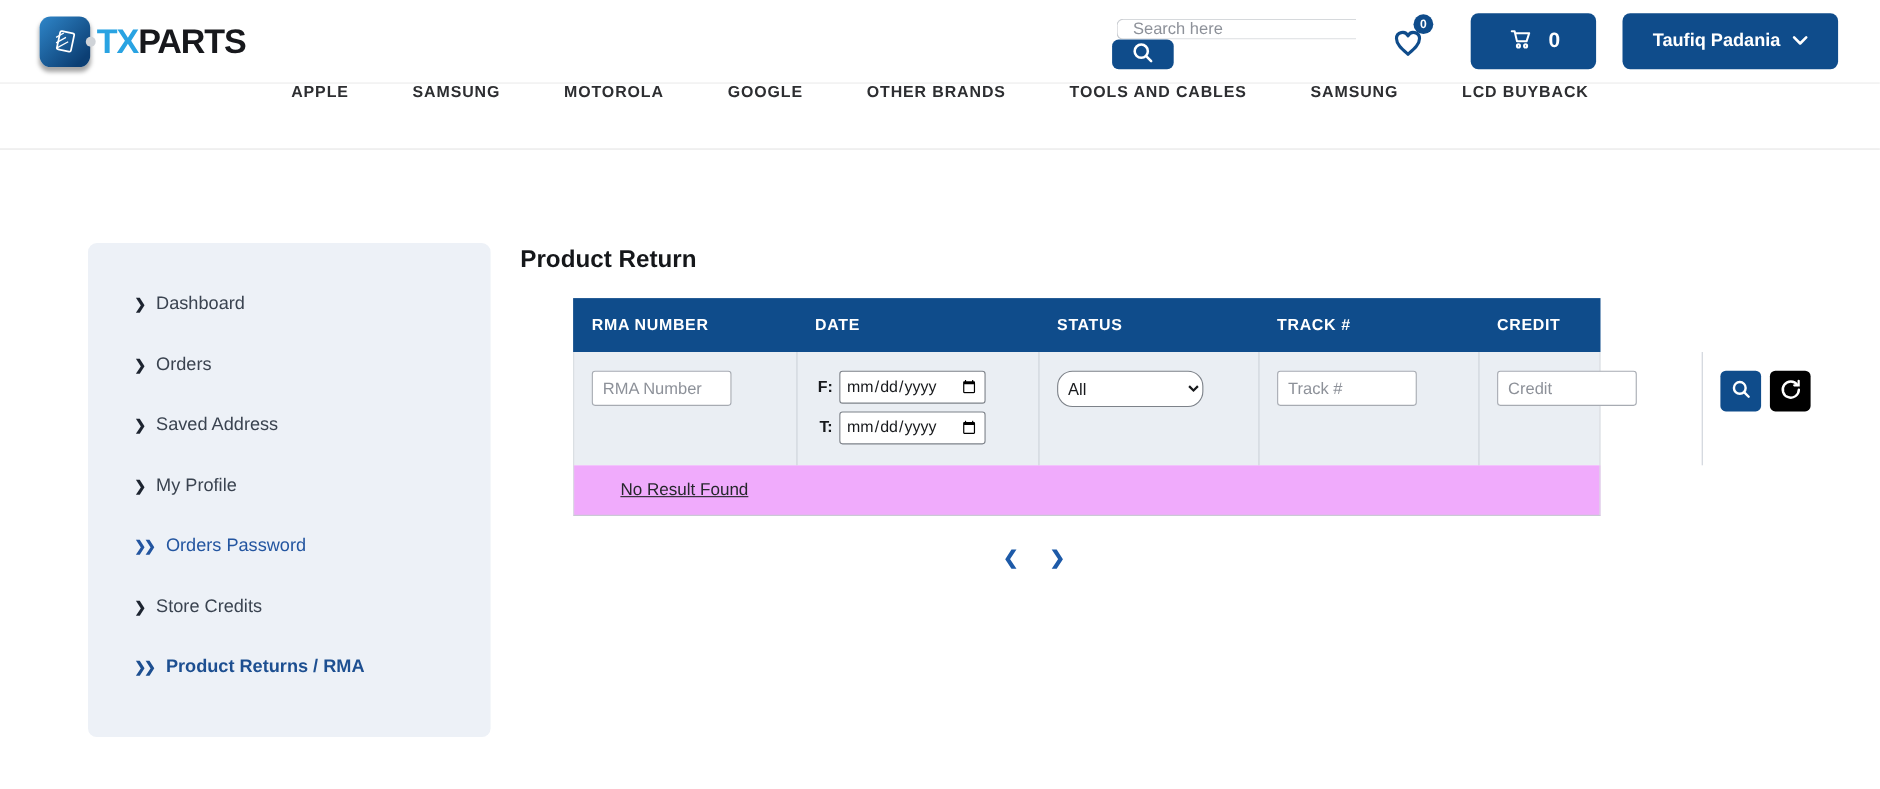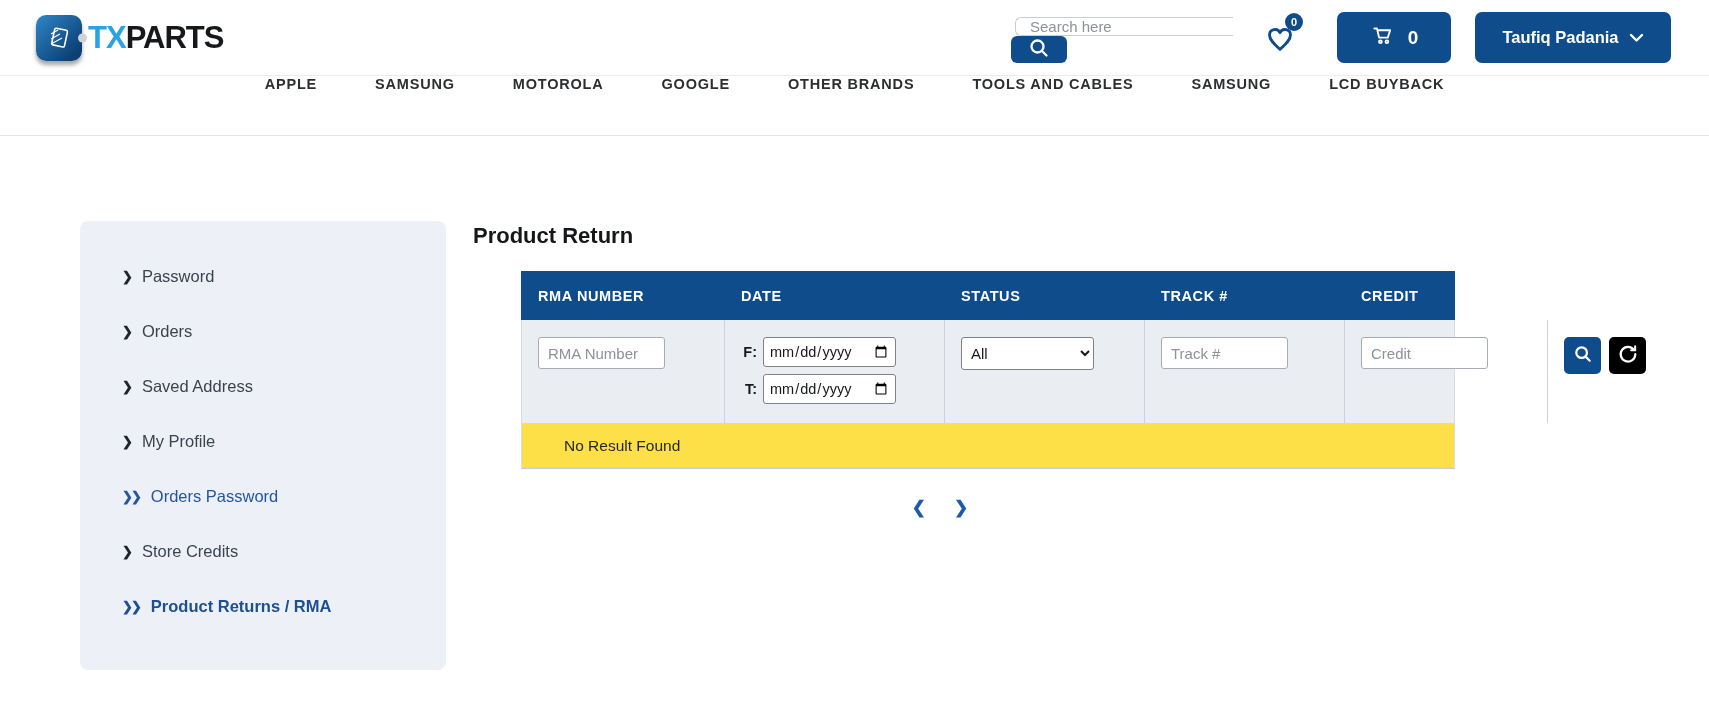--- a/index.html
+++ b/index.html
@@ -74,32 +74,32 @@
   .fcell { padding:17px 10px 12px 16px; border-right:1px solid #ccd2d9; }
   .fcell:last-child { border-right:none; }
   .text-filter { width:127px; height:32px; border:1px solid #a7abb2; border-radius:3px;
     background:#fff; padding:0 9px; font-size:15px; color:#333; outline:none; }
   .text-filter::placeholder { color:#8d9199; }
   .date-row { display:flex; align-items:center; gap:6px; margin-bottom:7px; }
   .date-label { font-size:14.5px; font-weight:700; color:#17191c; width:16px; text-align:right; }
   .date-input { width:133px; height:30px; border:1px solid #7d8289; border-radius:3px;
     font-size:14.5px; padding:0 5px; color:#17191c; background:#fff; outline:none;
     font-family:"Liberation Sans", sans-serif; }
-  .status-select { width:133px; height:33px; border:1px solid #7d8289; border-radius:3px;
+  .status-select { width:133px; height:33px; border:1px solid #7d8289; border-radius:14px;
     font-size:15px; padding:0 5px; color:#17191c; background:#fff; outline:none;
     font-family:"Liberation Sans", sans-serif; }
   .actions-cell { display:flex; align-items:flex-start; gap:8px; padding-top:17px; }
   .icon-btn { width:37px; height:37px; border:none; border-radius:5px; cursor:pointer;
     display:flex; align-items:center; justify-content:center; }
   .icon-btn.search { background:#0f4c8b; }
   .icon-btn.reset { background:#000; }
 
   .empty-row { height:46px; display:flex; align-items:center; padding-left:42px;
-    background:#fde047; font-size:15.5px; color:#26282c;
-    border-left:1px solid #d9dde2; border-right:1px solid #d9dde2; border-bottom:1px solid #c6cbd1; }
+    background:#f0abfc; font-size:15.5px; color:#26282c;
+    border-left:1px solid #d9dde2; border-right:1px solid #d9dde2; border-bottom:1px solid #c6cbd1;text-decoration:underline; }
 
   .pagination { margin-top:30px; display:flex; justify-content:center; gap:28px; }
   .page-arrow { font-size:17px; font-weight:700; color:#1d5aa8; cursor:pointer; line-height:1; }
 </style>
 </head>
 <body>
 
 <div class="header">
   <div class="logo">
     <div class="logo-badge">
@@ -166,21 +166,21 @@
   <div class="nav-item">OTHER BRANDS</div>
   <div class="nav-item">TOOLS AND CABLES</div>
   <div class="nav-item">SAMSUNG</div>
   <div class="nav-item">LCD BUYBACK</div>
 </div>
 
 <div class="content">
   <div class="sidebar">
     <div class="side-item">
       <span class="chev">❯</span>
-      <span>Password</span>
+      <span>Dashboard</span>
     </div>
     <div class="side-item">
       <span class="chev">❯</span>
       <span>Orders</span>
     </div>
     <div class="side-item">
       <span class="chev">❯</span>
       <span>Saved Address</span>
     </div>
     <div class="side-item">

